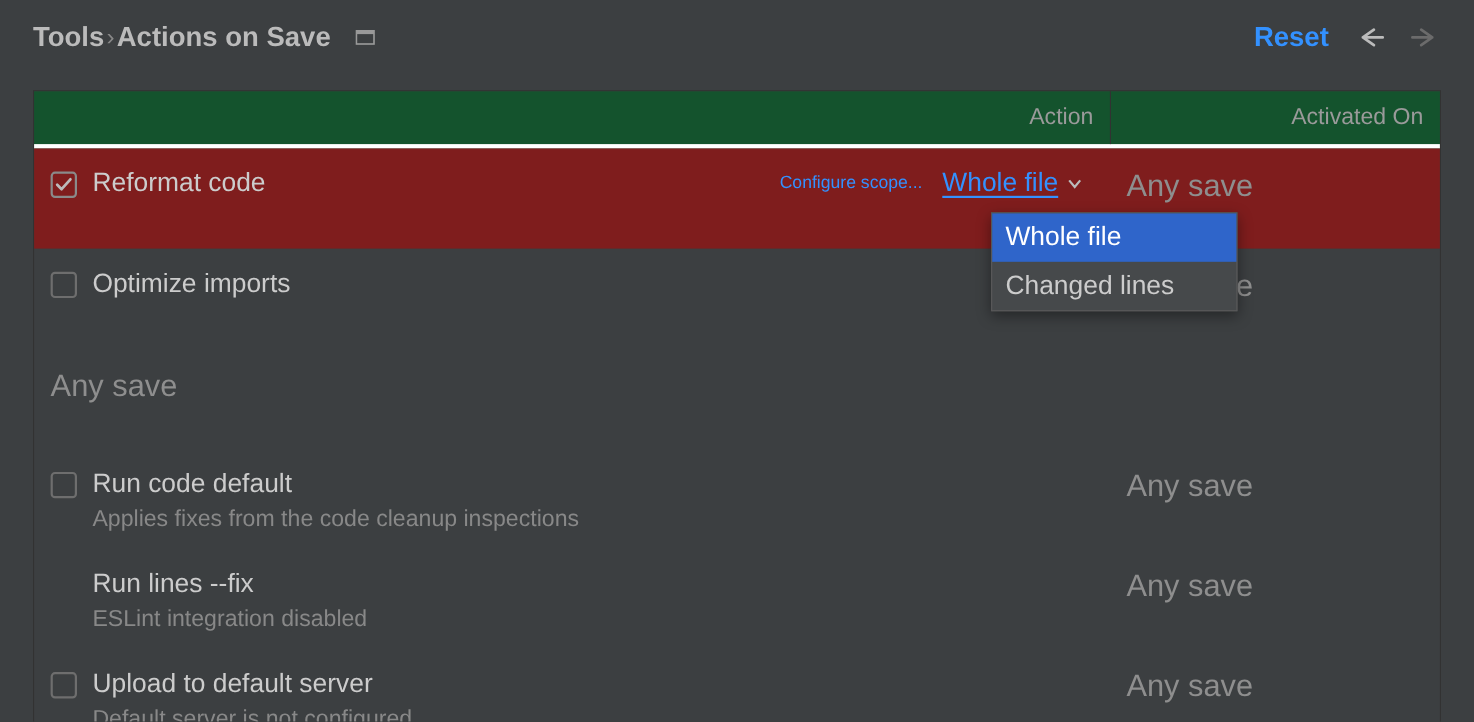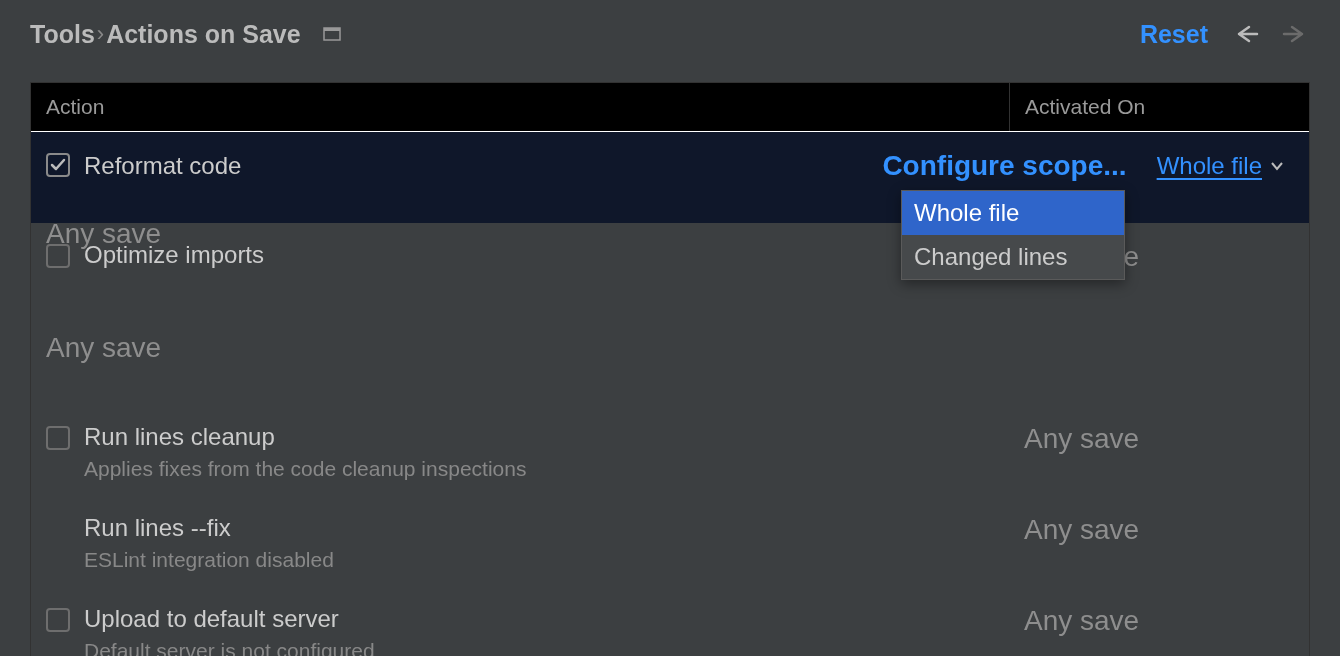--- a/index.html
+++ b/index.html
@@ -66,22 +66,23 @@
     }
     .nav-arrow.disabled svg path {
       stroke: #6b6b6b;
     }
     .table {
       margin: 14px 30px 0 30px;
       border: 1px solid #323232;
     }
     .table-header {
       display: flex;
-      background: #000000;
-      border-bottom: 1px solid #ffffff;
+      background: #14532d;
+      border-bottom: 4px solid #ffffff;
+      text-align: right;
     }
     .col-action {
       flex: 1;
       padding: 12px 15px;
       font-size: 21px;
       color: #9a9a9a;
     }
     .col-activated {
       width: 300px;
       padding: 12px 15px;
@@ -90,22 +91,21 @@
       border-left: 1px solid #323232;
     }
     .table-body {
       position: relative;
     }
     .row {
       display: flex;
       position: relative;
     }
     .row.selected {
-      background: #0f172a;
-      flex-direction: column;
+      background: #7f1d1d;
     }
     .row-main {
       flex: 1;
       display: flex;
       align-items: flex-start;
       padding: 18px 15px;
     }
     .row-activated {
       width: 300px;
       padding: 18px 15px;
@@ -145,24 +145,23 @@
       color: #cccccc;
       flex: 1;
     }
     .action-sub {
       font-size: 21px;
       color: #888;
       margin-top: 6px;
     }
     .config-link {
       color: #3391ff;
-      font-size: 28px;
-      cursor: pointer;
-      margin-right: 30px;
-      font-weight: bold;
+      font-size: 16px;
+      cursor: pointer;
+      margin-right: 18px;
     }
     .scope-dropdown {
       display: inline-flex;
       align-items: center;
       gap: 8px;
       cursor: pointer;
       margin-right: 10px;
     }
     .scope-label {
       color: #3391ff;
@@ -282,21 +281,21 @@
 
     <div class="row" style="height:91px;">
       <div class="row-activated">Any save</div>
     </div>
 
     <div class="row" style="height:91px;">
       <div class="row-main">
         <span class="checkbox"></span>
         <div class="row-content">
           <div class="row-top">
-            <span class="action-label">Run lines cleanup</span>
+            <span class="action-label">Run code default</span>
           </div>
           <div class="action-sub">Applies fixes from the code cleanup inspections</div>
         </div>
       </div>
       <div class="row-activated">Any save</div>
     </div>
 
     <div class="row row-no-checkbox" style="height:91px;">
       <div class="row-main">
         <div class="row-content">

